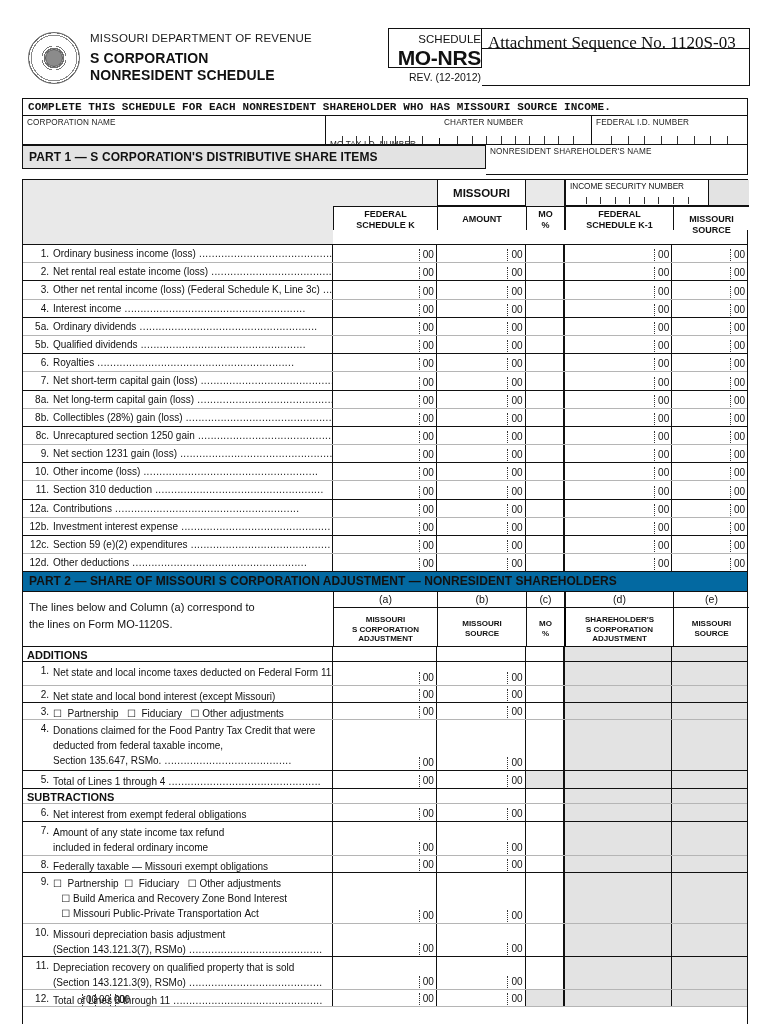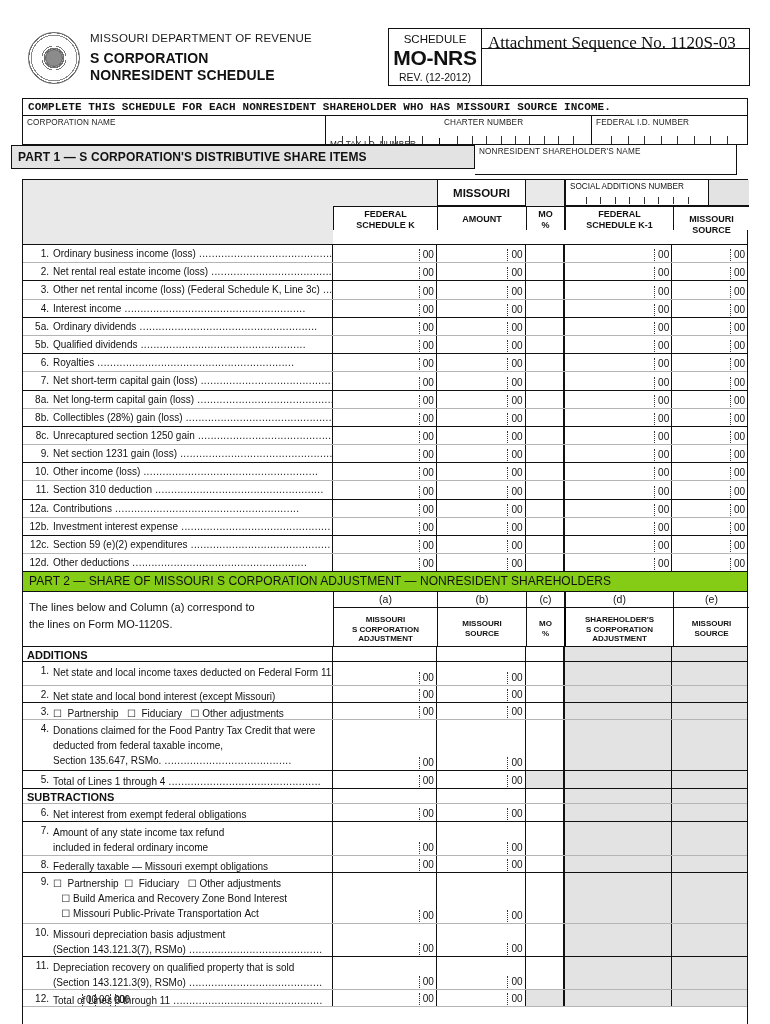--- a/index.html
+++ b/index.html
@@ -23,21 +23,21 @@
     border:1px solid #666;
   }
   .seal:before{
     content:""; position:absolute; left:50%; top:50%; width:16px; height:16px;
     transform:translate(-50%,-50%); border-radius:50%;
     background:#8b8b8b; border:1px solid #555;
   }
   .agency { position:absolute; left:68px; top:4px; font-size:11.5px; letter-spacing:.2px; color:#1c1c1c; }
   .formtitle { position:absolute; left:68px; top:22px; font-size:14px; font-weight:bold; line-height:17px; letter-spacing:.1px; }
 
-  .schedbox { position:absolute; left:366px; top:0; width:94px; height:58px; border:1px solid #111; text-align:center; background:#fff; }
+  .schedbox { position:absolute; left:366px; top:0; width:94px; height:40px; border:1px solid #111; text-align:right; background:#fff; }
   .schedbox .s1 { font-size:11.5px; margin-top:4px; }
   .schedbox .s2 { font-size:21px; font-weight:bold; letter-spacing:-.3px; line-height:24px; margin-top:1px; }
   .schedbox .s3 { font-size:10.5px; margin-top:1px; }
 
   .attachbox { position:absolute; left:460px; top:0; width:268px; height:58px; border:1px solid #111; border-left:none; }
   .attachbox .inner { padding:4px 6px; font-size:17px;font-family:Liberation Serif, serif; }
   .attachbox .divline { position:absolute; left:0; top:19px; width:100%; height:1px; background:#111; }
 
   
   .completebar {
@@ -52,21 +52,21 @@
   .idcell .lbl { font-size:8.2px; padding:2px 0 0 4px; color:#222; letter-spacing:.15px; }
   .ticks { position:absolute; left:4px; right:4px; bottom:0; height:8px; display:flex; }
   .ticks i { flex:1; border-left:1px solid #333; }
   .ticks i:first-child { border-left:none; }
   .c-name { width:303px; }
   .c-motax { width:114px;margin-top:22px; }
   .c-charter { width:152px; }
   .c-fed { width:155px; }
 
   
-  .p1row { margin:0 11px; position:relative; height:34px; }
+  .p1row { margin:0 22px; position:relative; height:34px; }
   .p1title {
     position:absolute; left:0; top:0; width:464px; height:24px;
     background:#e3e3e3; border:1px solid #111;
     font-size:12px; font-weight:bold; line-height:22px; padding-left:6px; letter-spacing:.1px;
   }
   .nrname {
     position:absolute; left:464px; top:-1px; width:262px; height:31px;
     border:1px solid #111; border-left:none; background:#fff;
   }
   .nrname .lbl { font-size:8.2px; padding:2px 0 0 4px; color:#222; letter-spacing:.15px; }
@@ -117,22 +117,22 @@
   .cell { position:relative; border-left:1px solid #111; background:#fff; }
   .cell.dthick { border-left:2px solid #111; }
   .cell .cents {
     position:absolute; right:2px; bottom:1px; font-size:10px;
     border-left:1px dotted #333; padding-left:3px; line-height:12px;
   }
   .cell.gray { background:#e3e3e3; }
 
   
   .p2title {
-    margin:0 22px; background:#84cc16; border:1px solid #111; border-top:none;
-    font-size:12px; font-weight:normal; line-height:19px; padding-left:6px; letter-spacing:.05px;
+    margin:0 22px; background:#0369a1; border:1px solid #111; border-top:none;
+    font-size:12px; font-weight:bold; line-height:19px; padding-left:6px; letter-spacing:.05px;
   }
   .p2 { margin:0 22px; border:1px solid #111; border-top:none; position:relative; }
   .p2head { position:relative; height:54px; }
   .p2corr {
     position:absolute; left:0; top:0; width:310px; height:54px;
     font-size:11px; padding:7px 0 0 6px; line-height:17px;
   }
   .p2letters { position:absolute; left:310px; top:0; width:416px; height:16px; display:flex; }
   .p2letters div { border-left:1px solid #111; border-bottom:1px solid #111; font-size:10.5px; text-align:center; line-height:15px; }
   .p2letters div.dthick { border-left:2px solid #111; }
@@ -224,21 +224,21 @@
     </div>
   </div>
 
   <div class="p1">
     <div class="p1head">
       <div class="hdr-blank-left"></div>
       <div class="hdr-blank-a"></div>
       <div class="hdr-msrc">MISSOURI SOURCE</div>
       <div class="hdr-blank-c"></div>
       <div class="hdr-ssn">
-        <div class="lbl">SOCIAL ADDITIONS NUMBER</div>
+        <div class="lbl">INCOME SECURITY NUMBER</div>
         <div class="ticks">
             <i></i>
             <i></i>
             <i></i>
             <i></i>
             <i></i>
             <i></i>
             <i></i>
             <i></i>
             <i></i>

